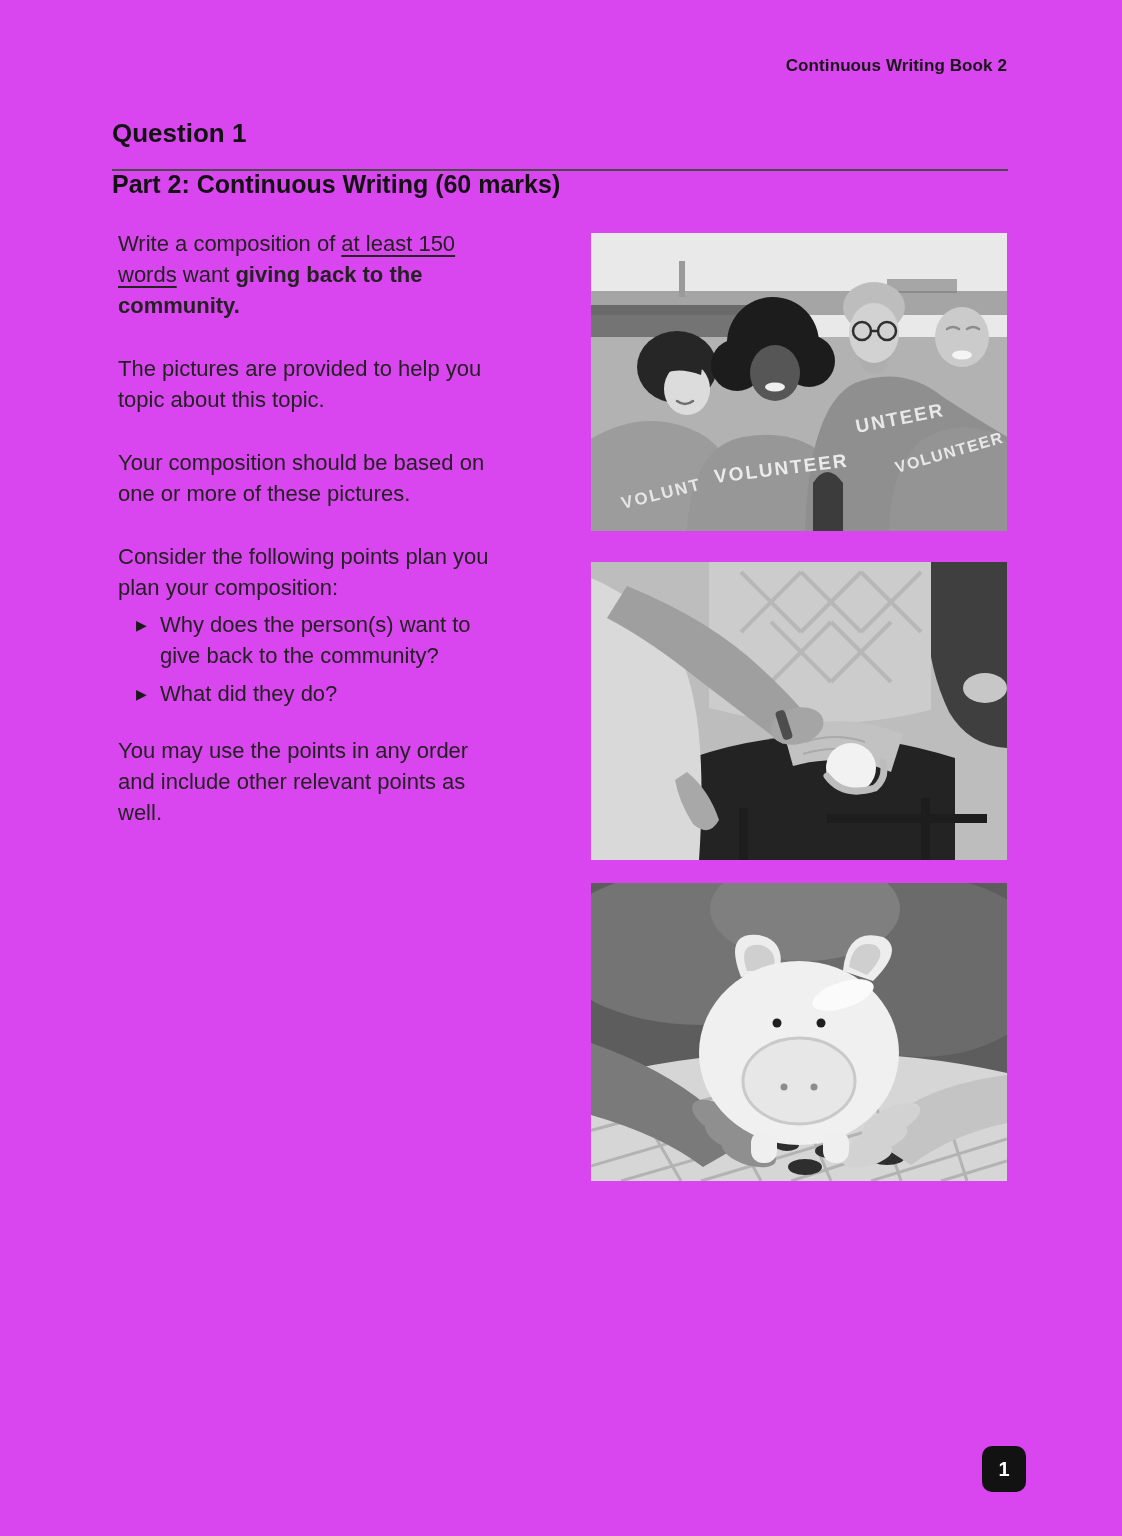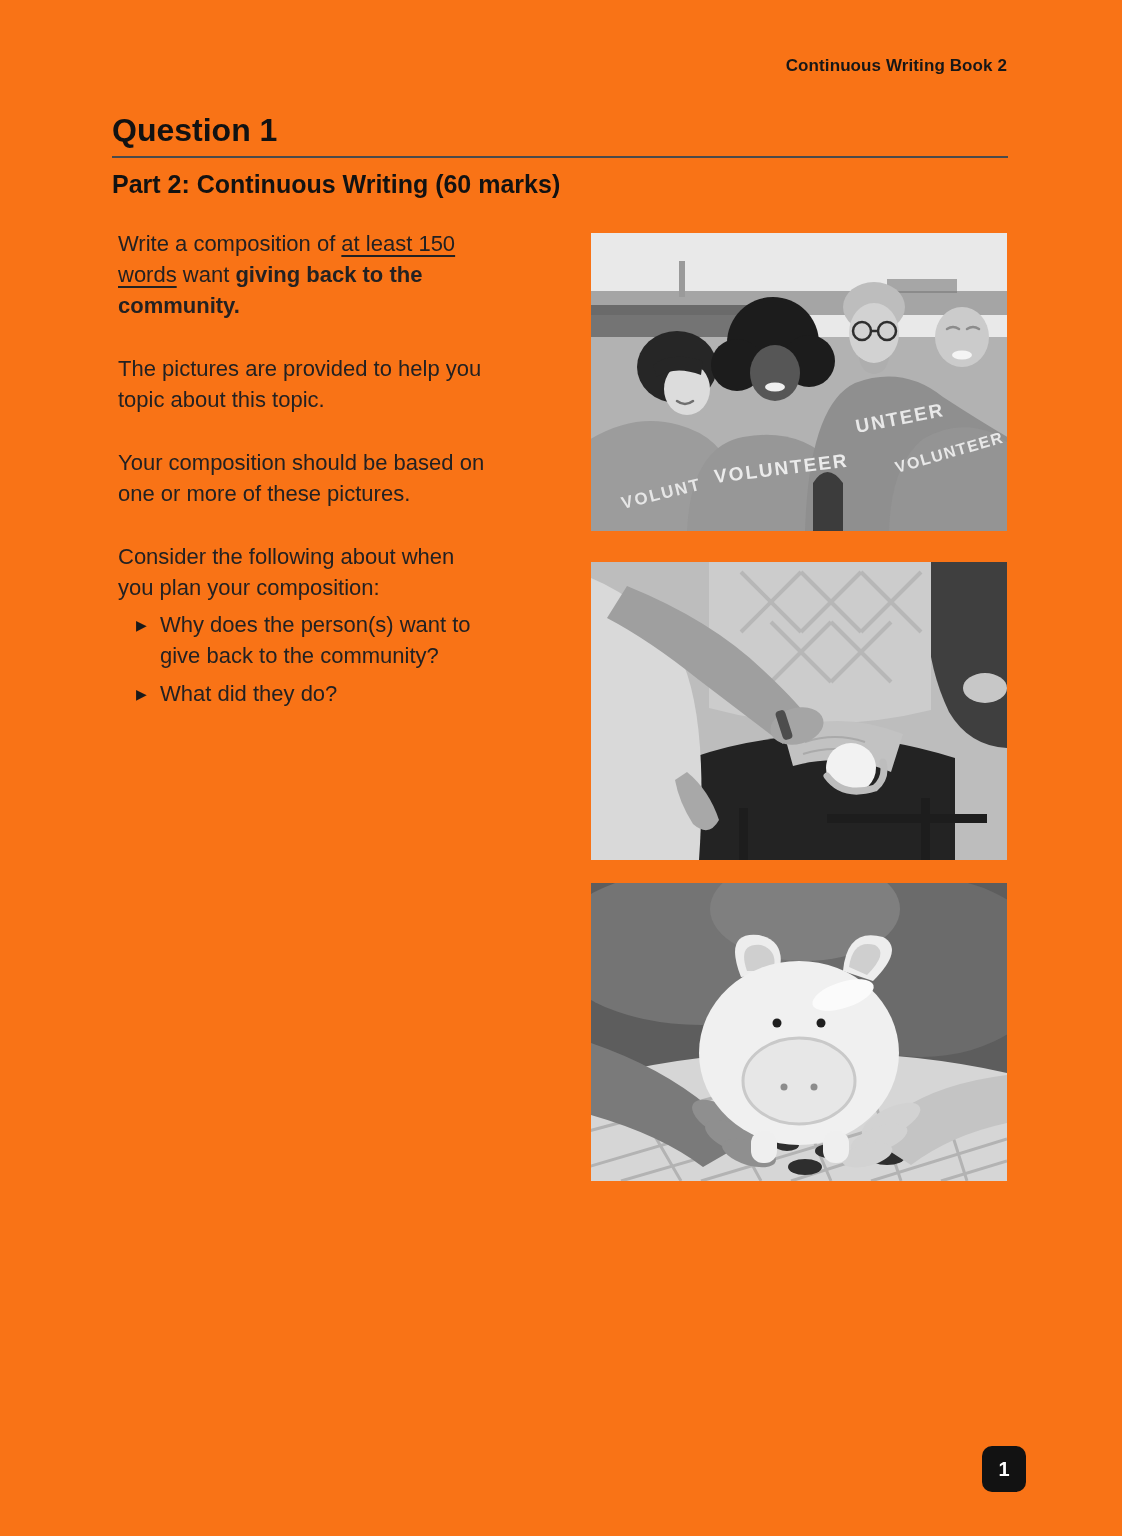--- a/index.html
+++ b/index.html
@@ -1,30 +1,30 @@
 <!DOCTYPE html>
 <html><head>
 <meta charset="utf-8">
 <style>
   html,body{margin:0;padding:0;background:#ffffff;}
   body{
     width:1122px;height:1536px;position:relative;overflow:hidden;
     font-family:"Liberation Sans",sans-serif;color:#1f1d1e;
   }
-  .page{position:absolute;inset:0;background:#f97316;}
+  .page{position:absolute;inset:0;background:#d946ef;}
 
   .header{
     position:absolute;top:56px;right:115px;
     font-size:17px;font-weight:700;letter-spacing:.1px;color:#171717;
   }
 
   .question-title{
-    position:absolute;left:112px;top:112px;width:896px;
-    font-size:32px;font-weight:700;color:#121212;
-    padding-bottom:7px;border-bottom:2px solid #4a4a4a;
+    position:absolute;left:112px;top:118px;width:896px;
+    font-size:26px;font-weight:700;color:#121212;
+    padding-bottom:20px;border-bottom:2px solid #4a4a4a;
   }
 
   .part-title{
     position:absolute;left:112px;top:170px;width:500px;
     font-size:25px;font-weight:700;color:#121212;
   }
 
   .copy{
     position:absolute;left:118px;top:228px;width:376px;
     font-size:22px;line-height:31px;color:#232122;
@@ -65,33 +65,34 @@
 
   <div class="part-title">Part 2: Continuous Writing (60 marks)</div>
 
   <div class="copy">
     <p><span>Write a composition of </span><span class="u">at least 150 words</span><span> want </span><span class="b">giving back to the community.</span></p>
 
     <p>The pictures are provided to help you topic about this topic.</p>
 
     <p>Your composition should be based on one or more of these pictures.</p>
 
-    <p class="tight">Consider the following about when you plan your composition:</p>
+    <p class="tight">Consider the following points plan you plan your composition:</p>
 
     <div class="bullets">
       <div class="bullet">
         <span class="marker">▶</span>
         <span>Why does the person(s) want to give back to the community?</span>
       </div>
       <div class="bullet">
         <span class="marker">▶</span>
         <span>What did they do?</span>
       </div>
     </div>
 
+    <p>You may use the points in any order and include other relevant points as well.</p>
   </div>
 
   <div class="photo" id="photo1">
     <svg viewBox="0 0 416 298" xmlns="http://www.w3.org/2000/svg">
       <rect width="416" height="298" fill="#e9e9e9"></rect>
       <rect x="0" y="58" width="416" height="24" fill="#8d8d8d" opacity="0.75"></rect>
       <rect x="0" y="72" width="190" height="42" fill="#5f5f5f" opacity="0.85"></rect>
       <rect x="88" y="28" width="6" height="36" fill="#9a9a9a"></rect>
       <rect x="296" y="46" width="70" height="14" fill="#7a7a7a" opacity="0.6"></rect>
       <rect x="0" y="104" width="416" height="194" fill="#b2b2b2"></rect>

